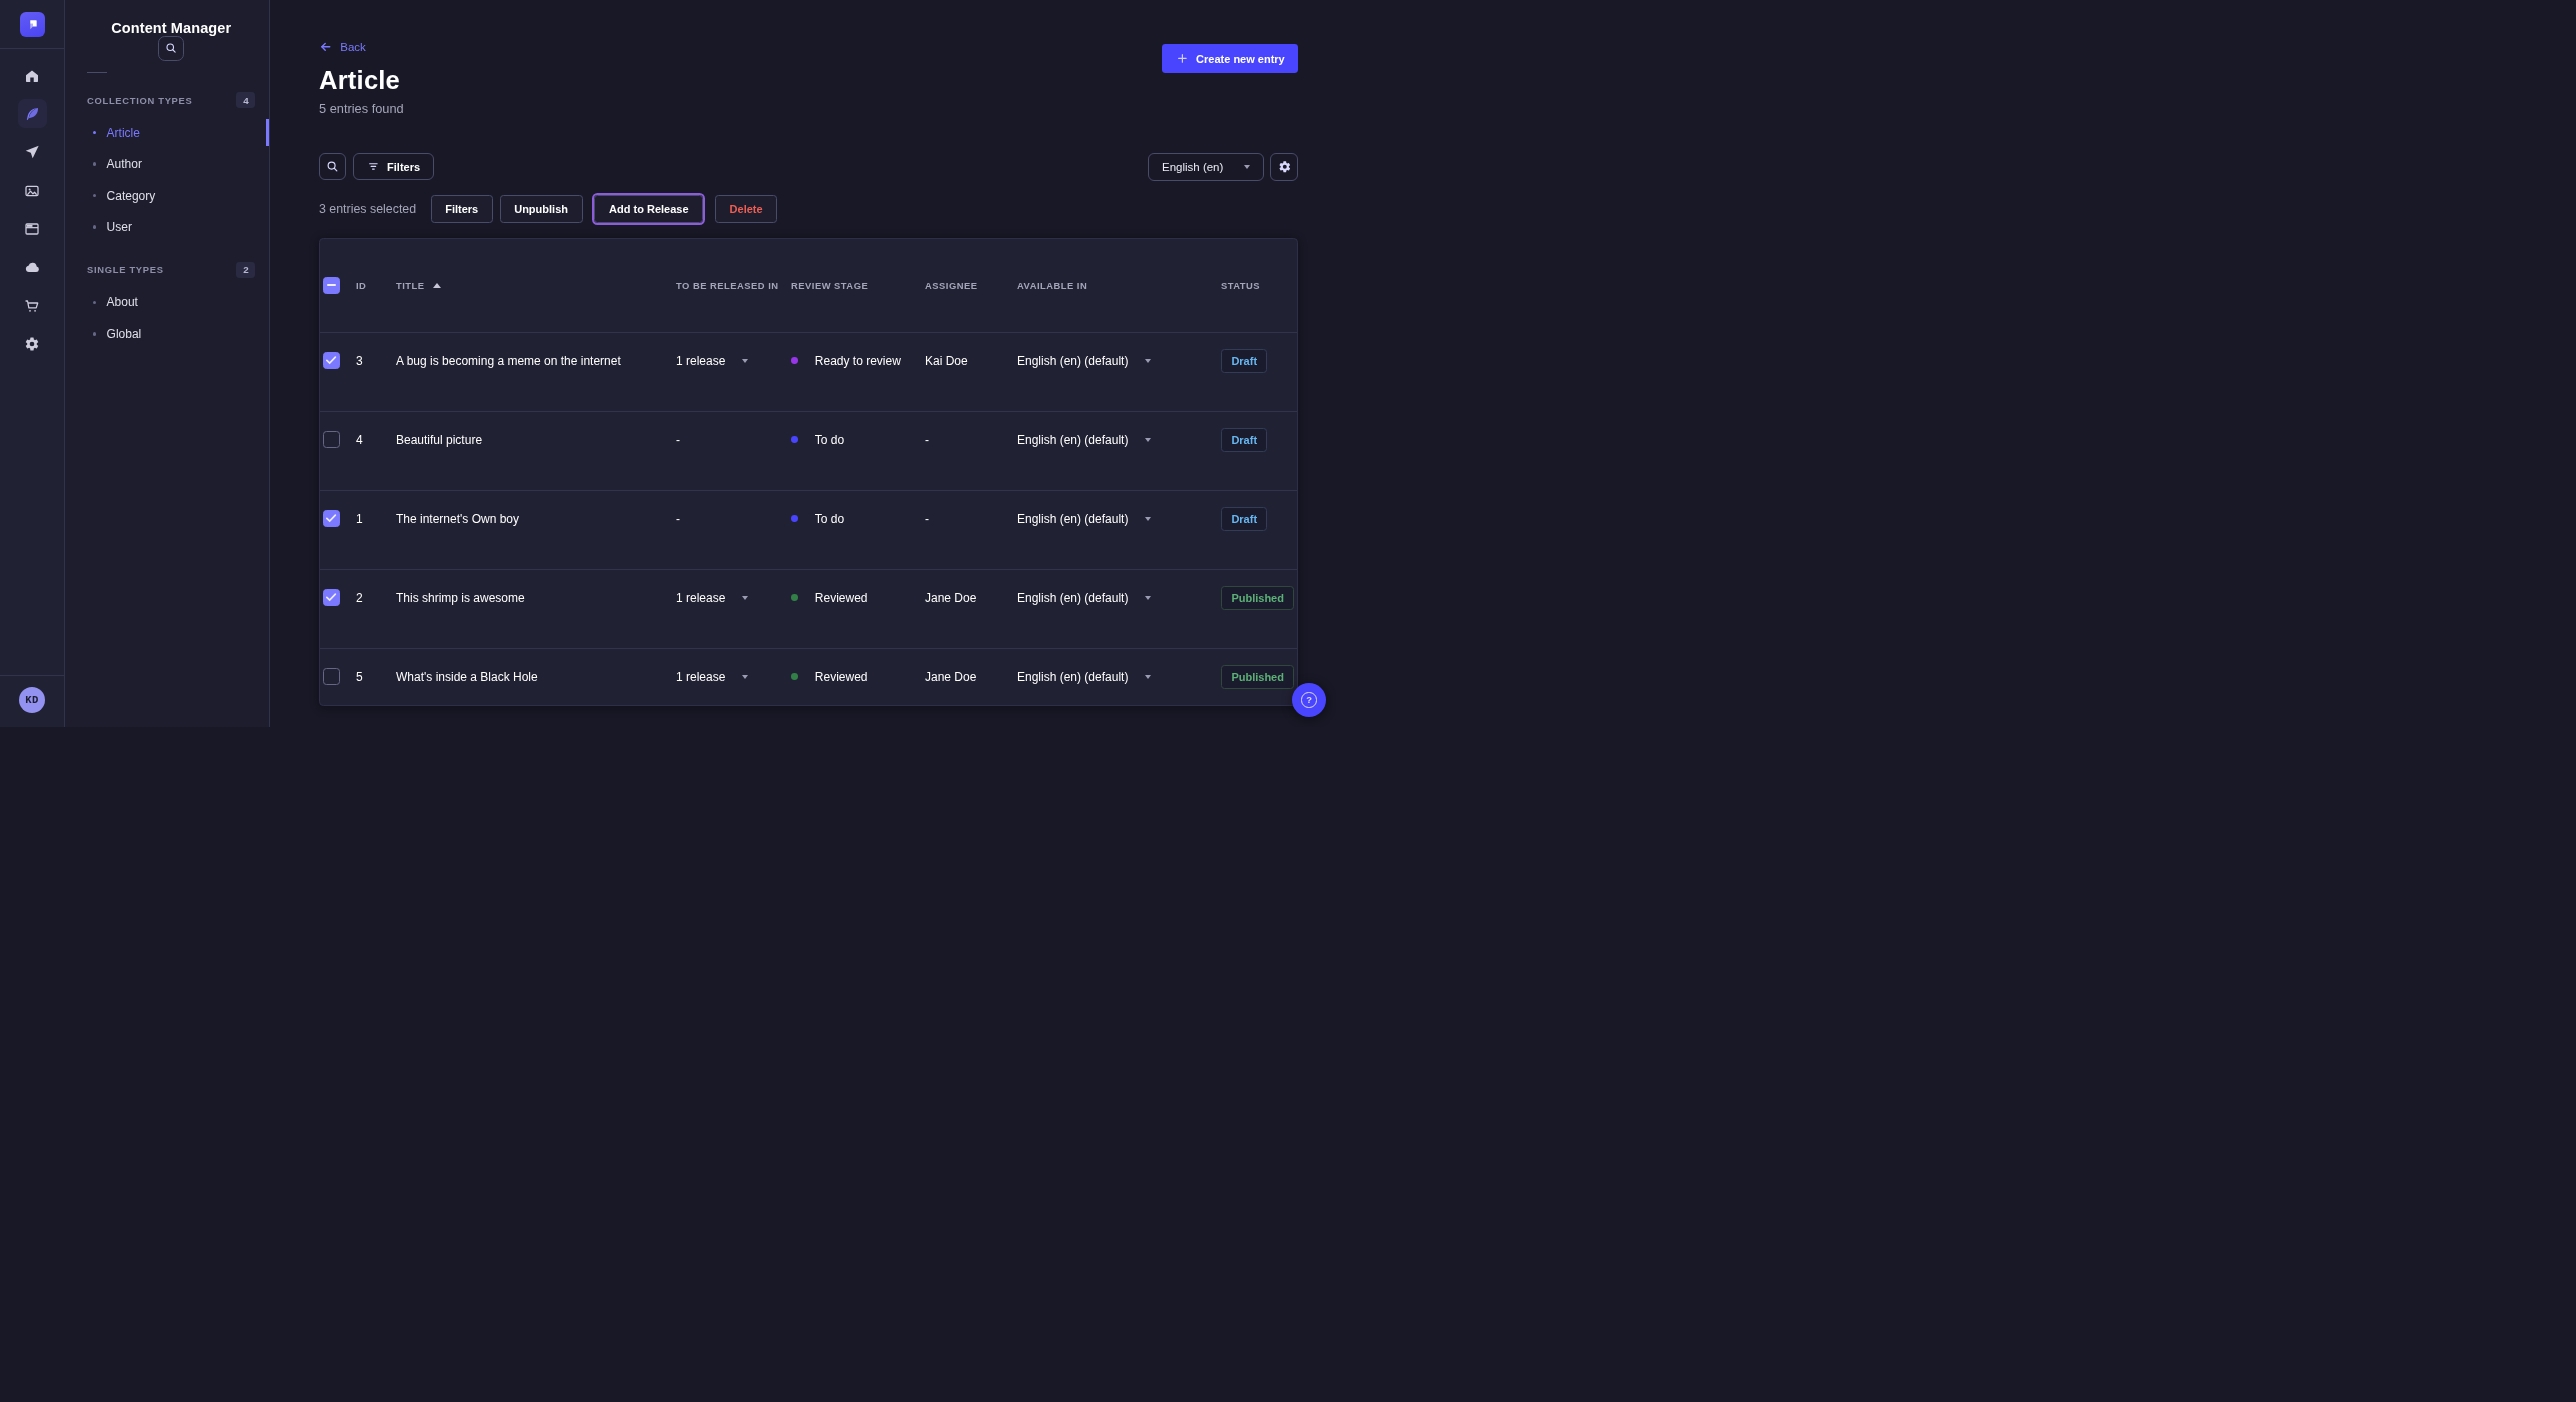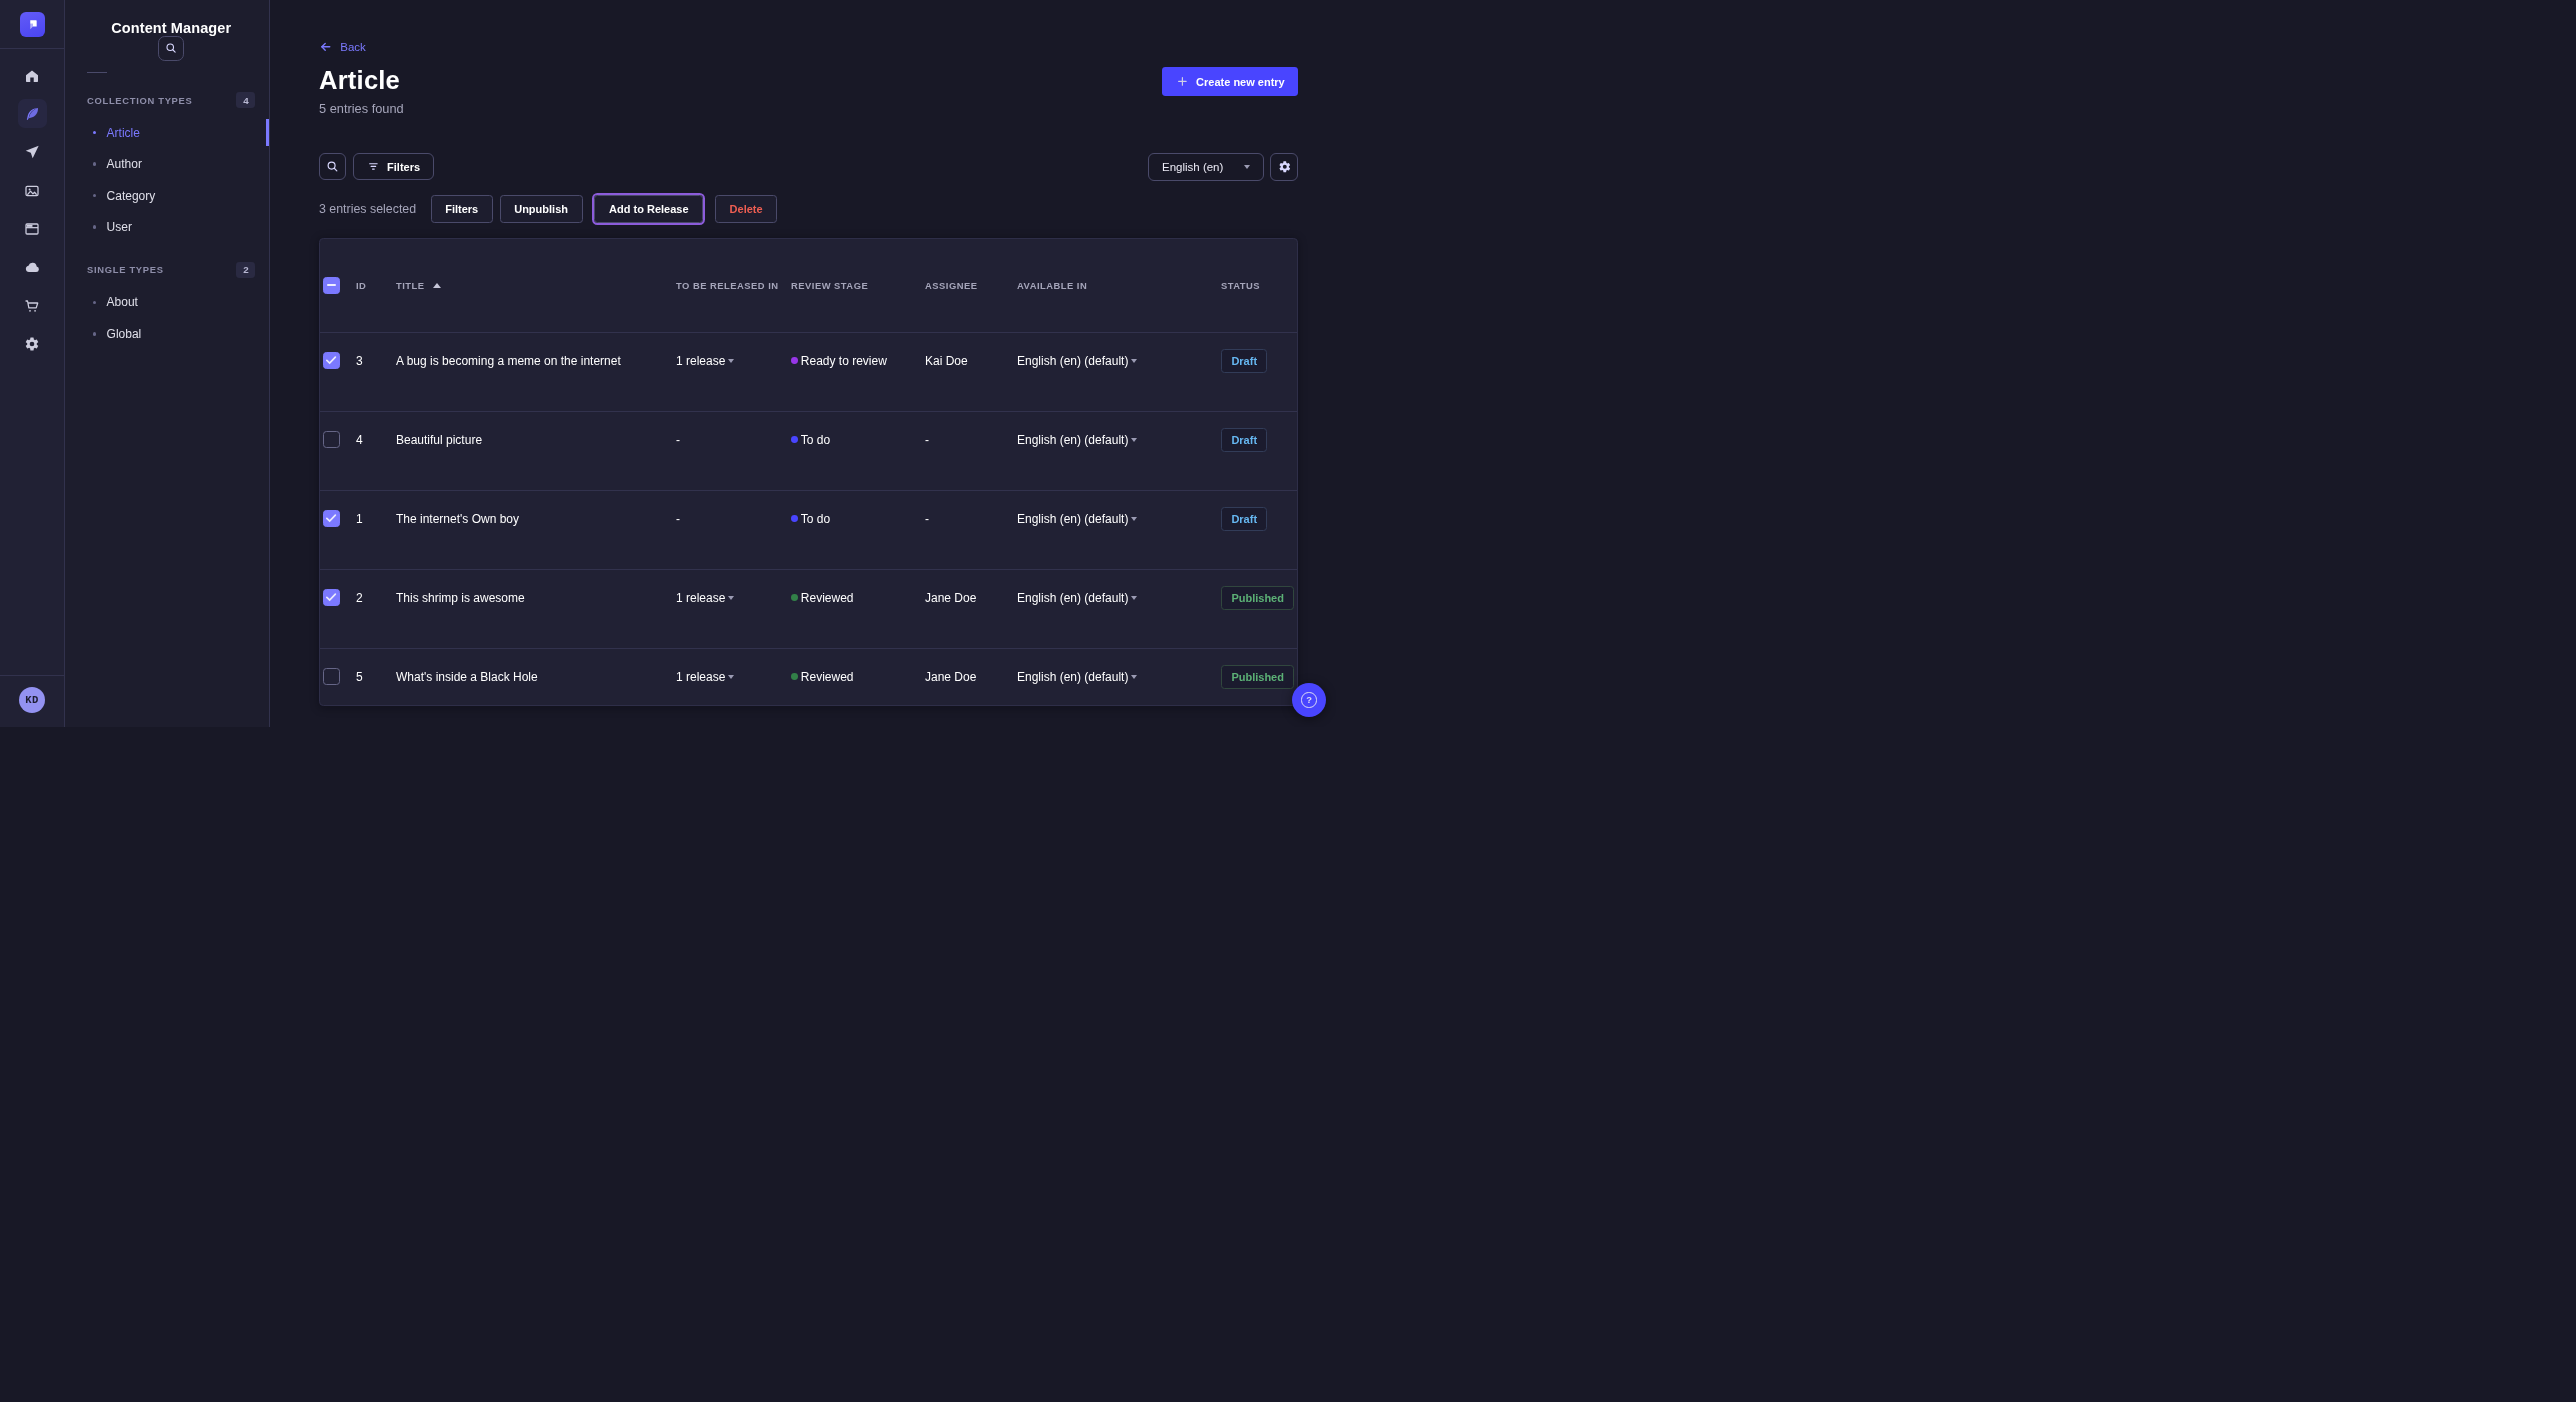--- a/index.html
+++ b/index.html
@@ -48,21 +48,21 @@
   .subnav-item.active::after { content:""; position:absolute; right:0; top:2.6px;
     width:2.6px; height:26.4px; background:#7b79ff; }
 
   
   .main { flex:1; padding:0 49px; position:relative; }
   .back-row { margin-top:40px; display:flex; align-items:center; gap:7.7px; color:#7b79ff;
     cursor:pointer; width:max-content; }
   .back-row span { font-size:11.5px; font-weight:500; }
   .page-title { color:#fff; font-size:25.6px; font-weight:700; margin-top:12px; letter-spacing:0.2px;}
   .page-sub { color:#a5a5ba; font-size:12.8px; margin-top:6px; }
-  .btn-primary { position:absolute; top:67px; right:49px; height:29px; padding:0 13.6px;
+  .btn-primary { position:absolute; top:44px; right:49px; height:29px; padding:0 13.6px;
     background:#4945ff; border:none; border-radius:3.4px; color:#fff; font-size:11px; font-weight:600;
     display:flex; align-items:center; gap:7.7px; cursor:pointer; font-family:inherit; }
 
   .toolbar { margin-top:37px; display:flex; align-items:center; }
   .tool-left { display:flex; align-items:center; gap:6.8px; }
   .tool-right { margin-left:auto; display:flex; align-items:center; gap:6.8px; }
   .icon-btn { width:27px; height:27px; border-radius:6px; border:0.9px solid #4a4a6a;
     background:transparent; color:#d9d8ff; display:grid; place-items:center; cursor:pointer; }
   .btn-ghost { height:27px; padding:0 12.8px; border-radius:6px; border:0.9px solid #4a4a6a;
     background:transparent; color:#fff; font-size:11px; font-weight:600; display:flex;
@@ -86,21 +86,21 @@
     box-shadow:0 1.7px 8.5px rgba(4,4,12,.4); }
   .tr { display:grid; grid-template-columns:33px 40px 280px 115px 134px 92px 204px 1fr;
     align-items:center; padding:0 3px;margin-top:22px; }
   .tr.head { height:49px; }
   .tr.row { height:57px; border-top:0.9px solid #32324d; cursor:pointer; }
   .th { color:#a5a5ba; font-size:9.4px; font-weight:700; letter-spacing:0.5px; }
   .th-flex { display:flex; align-items:center; gap:8.5px; cursor:pointer; }
   .sort-up { width:0; height:0; border-left:4.3px solid transparent; border-right:4.3px solid transparent;
     border-bottom:5.1px solid #c6c6d8; display:inline-block; }
   .td { color:#fff; font-size:12px; }
-  .cell-flex { display:flex; align-items:center; gap:3px; }
+  .cell-flex { display:flex; align-items:center; gap:17px; }
   .dot { width:6.8px; height:6.8px; border-radius:50%; display:inline-block; flex-shrink:0; }
   .cb { width:17px; height:17px; border-radius:3.4px; border:0.9px solid #666687; background:transparent;
     display:grid; place-items:center; cursor:pointer; }
   .cb.checked, .cb.indeterminate { background:#7b79ff; border-color:#7b79ff; }
   .dash { width:8.5px; height:1.7px; background:#eef; border-radius:0.9px; }
   .badge { display:inline-block; padding:5.1px 9.4px; border-radius:3.4px; border:0.9px solid #32324d;
     background:#1b1b2e; font-size:11px; font-weight:700; }
   .badge[data-status="Draft"] { color:#66b7f1; border-color:#323c58; }
   .badge[data-status="Published"] { color:#5cb176; border-color:#31473e; }
 

